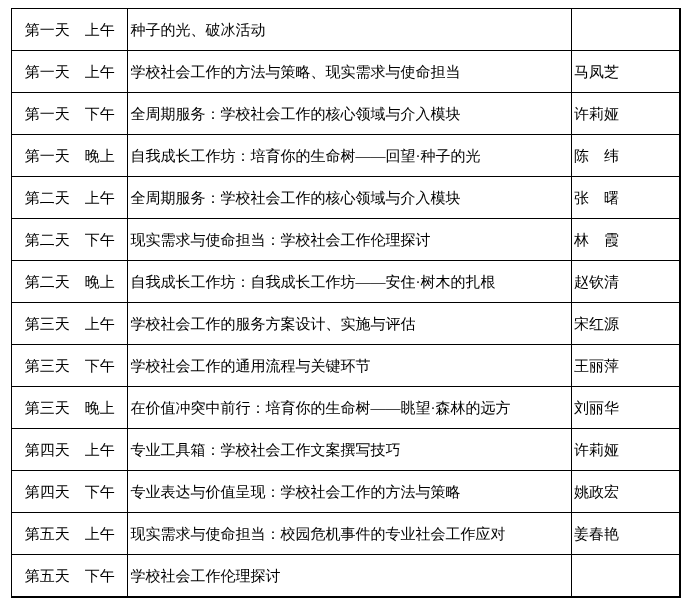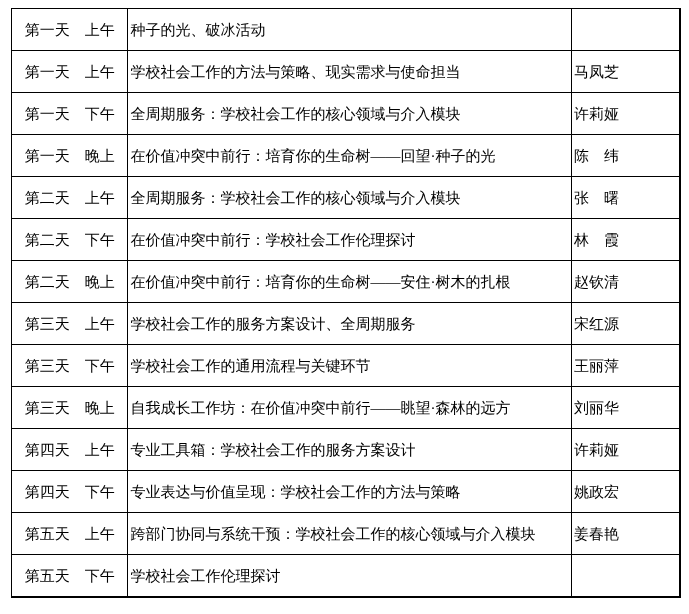--- a/index.html
+++ b/index.html
@@ -81,111 +81,111 @@
       <td>全周期服务：学校社会工作的核心领域与介入模块</td>
       <td>许莉娅</td>
     </tr>
     <tr>
       <td>
           <div class="dt">
             <span>第一天</span>
             <span>晚上</span>
           </div>
         </td>
-      <td>在价值冲突中前行：培育你的生命树——回望·种子的光</td>
+      <td>自我成长工作坊：培育你的生命树——回望·种子的光</td>
       <td>陈　纬</td>
     </tr>
     <tr>
       <td>
           <div class="dt">
             <span>第二天</span>
             <span>上午</span>
           </div>
         </td>
       <td>全周期服务：学校社会工作的核心领域与介入模块</td>
       <td>张　曙</td>
     </tr>
     <tr>
       <td>
           <div class="dt">
             <span>第二天</span>
             <span>下午</span>
           </div>
         </td>
-      <td>在价值冲突中前行：学校社会工作伦理探讨</td>
+      <td>现实需求与使命担当：学校社会工作伦理探讨</td>
       <td>林　霞</td>
     </tr>
     <tr>
       <td>
           <div class="dt">
             <span>第二天</span>
             <span>晚上</span>
           </div>
         </td>
-      <td>在价值冲突中前行：培育你的生命树——安住·树木的扎根</td>
+      <td>自我成长工作坊：自我成长工作坊——安住·树木的扎根</td>
       <td>赵钦清</td>
     </tr>
     <tr>
       <td>
           <div class="dt">
             <span>第三天</span>
             <span>上午</span>
           </div>
         </td>
-      <td>学校社会工作的服务方案设计、全周期服务</td>
+      <td>学校社会工作的服务方案设计、实施与评估</td>
       <td>宋红源</td>
     </tr>
     <tr>
       <td>
           <div class="dt">
             <span>第三天</span>
             <span>下午</span>
           </div>
         </td>
       <td>学校社会工作的通用流程与关键环节</td>
       <td>王丽萍</td>
     </tr>
     <tr>
       <td>
           <div class="dt">
             <span>第三天</span>
             <span>晚上</span>
           </div>
         </td>
-      <td>自我成长工作坊：在价值冲突中前行——眺望·森林的远方</td>
+      <td>在价值冲突中前行：培育你的生命树——眺望·森林的远方</td>
       <td>刘丽华</td>
     </tr>
     <tr>
       <td>
           <div class="dt">
             <span>第四天</span>
             <span>上午</span>
           </div>
         </td>
-      <td>专业工具箱：学校社会工作的服务方案设计</td>
+      <td>专业工具箱：学校社会工作文案撰写技巧</td>
       <td>许莉娅</td>
     </tr>
     <tr>
       <td>
           <div class="dt">
             <span>第四天</span>
             <span>下午</span>
           </div>
         </td>
       <td>专业表达与价值呈现：学校社会工作的方法与策略</td>
       <td>姚政宏</td>
     </tr>
     <tr>
       <td>
           <div class="dt">
             <span>第五天</span>
             <span>上午</span>
           </div>
         </td>
-      <td>跨部门协同与系统干预：学校社会工作的核心领域与介入模块</td>
+      <td>现实需求与使命担当：校园危机事件的专业社会工作应对</td>
       <td>姜春艳</td>
     </tr>
     <tr>
       <td>
           <div class="dt">
             <span>第五天</span>
             <span>下午</span>
           </div>
         </td>
       <td>学校社会工作伦理探讨</td>

